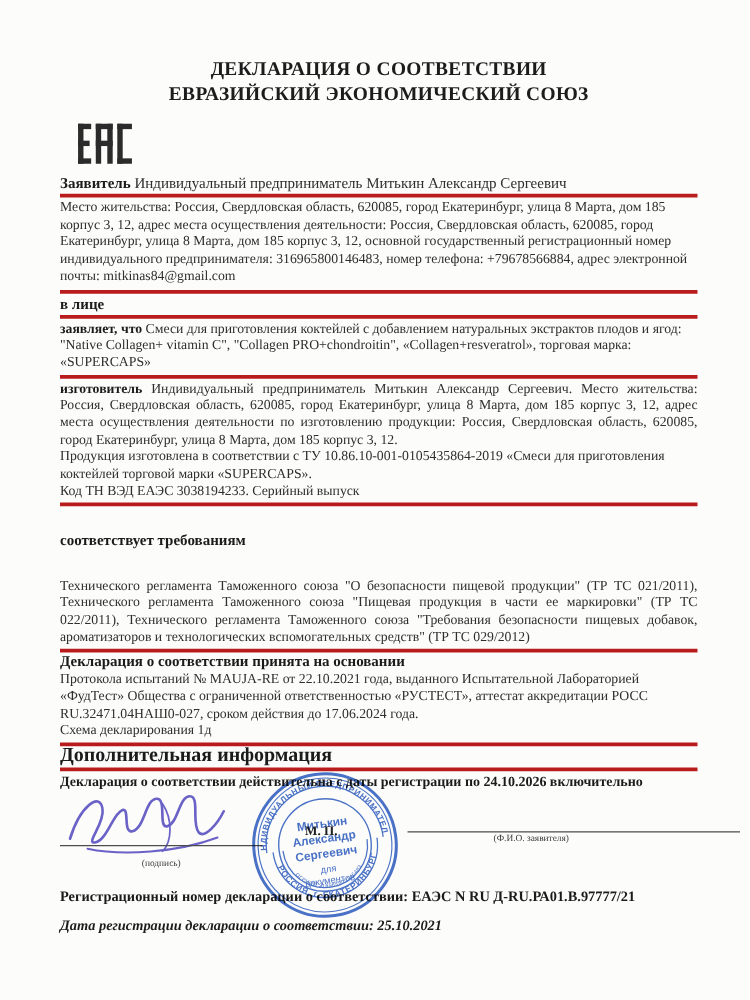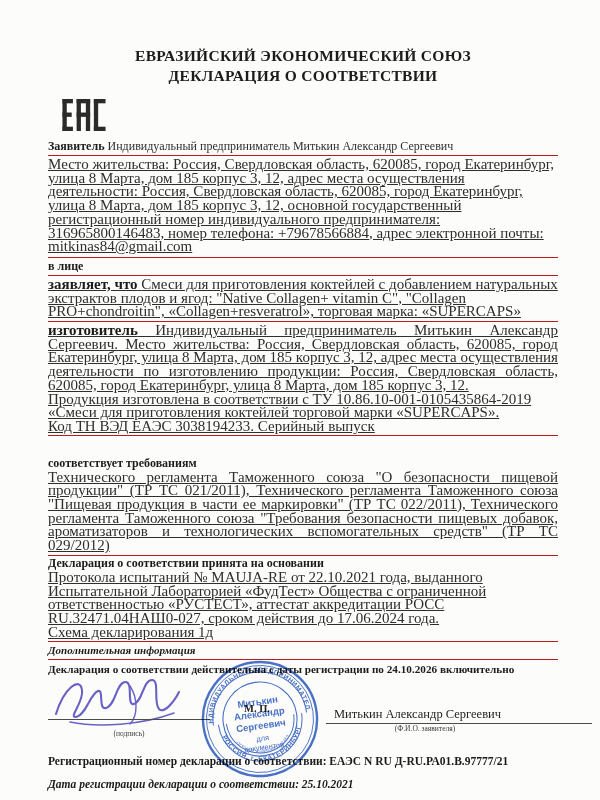--- a/index.html
+++ b/index.html
@@ -4,34 +4,34 @@
 <style>
   html,body{margin:0;padding:0;background:#e9e9e7;}
   .page{position:relative;width:600px;height:800px;margin:0 auto;background:#fcfcfb;
         font-family:"Liberation Serif",serif;color:#2e2e2e;overflow:hidden;
         box-shadow:0 0 4px rgba(0,0,0,.15);}
   .content{position:absolute;left:48px;top:0;width:510px;box-sizing:border-box;}
   .title-line{font-size:15.5px;font-weight:bold;text-align:center;line-height:20px;
               letter-spacing:.3px;color:#1c1c1c;}
   .titles{padding-top:46px;}
   .eac-logo{position:absolute;left:12px;top:88px;width:48px;height:54px;}
-  .rule{border-bottom:1px solid #b91c1c;}
-  .body-text{font-size:15px;line-height:13.7px;text-decoration:underline;}
+  .rule{border-bottom:3px solid #b91c1c;}
+  .body-text{font-size:11px;line-height:13.7px;}
   .just{text-align:justify;}
   .lbl{font-weight:bold;color:#1b1b1b;}
   .applicant-row{margin-top:52px;font-size:12px;line-height:16px;padding-bottom:1px;}
   .applicant-details{padding:2px 0 3px 0;}
   .v-litse{padding:1px 0 2px 0;font-size:12px;line-height:14px;}
   .declares{padding:2px 0 2px 0;}
   .manufacturer{padding:2px 0 1px 0;}
   .complies-h{padding-top:20px;font-size:12px;line-height:15px;}
-  .complies-p{padding-bottom:2px;}
+  .complies-p{padding-bottom:2px;margin-top:23px;}
   .basis-h{font-size:12px;line-height:15px;}
   .basis-p{padding-bottom:2px;}
-  .additional-h{padding:1px 0 2px 0;font-size:11px;line-height:14px;font-style:italic;}
+  .additional-h{padding:1px 0 2px 0;font-size:16px;line-height:14px;}
   .additional-p{padding:2px 0 2px 0;}
   .validity{padding-top:2px;font-size:11.2px;line-height:15px;font-weight:bold;
             color:#1b1b1b;white-space:nowrap;}
   .sig-block{position:relative;height:76px;}
   .signature-svg{position:absolute;left:-2px;top:-10px;width:150px;height:62px;}
   .sig-line{position:absolute;left:0;top:42px;width:162px;border-top:1px solid #4c4c4c;}
   .sig-caption{position:absolute;left:0;top:52px;width:162px;text-align:center;
                font-size:7.5px;color:#3a3a3a;}
   .mp-label{position:absolute;left:196px;top:26px;font-size:10.5px;font-weight:bold;color:#222;}
   .stamp{position:absolute;left:152px;top:-18px;width:120px;height:120px;
@@ -43,22 +43,22 @@
   .reg-line{font-size:11.5px;line-height:16px;font-weight:bold;color:#1b1b1b;white-space:nowrap;}
   .reg-date{margin-top:7px;font-style:italic;}
 </style>
 </head>
 <body>
 
 <div class="page">
   <div class="content">
 
     <div class="titles">
+      <div class="title-line">ДЕКЛАРАЦИЯ О СООТВЕТСТВИИ</div>
       <div class="title-line">ЕВРАЗИЙСКИЙ ЭКОНОМИЧЕСКИЙ СОЮЗ</div>
-      <div class="title-line">ДЕКЛАРАЦИЯ О СООТВЕТСТВИИ</div>
     </div>
 
     <svg class="eac-logo" viewBox="0 0 78 64" role="img" aria-label="ЕАС">
       <g fill="#2b2b2b">
         <rect x="4" y="6" width="7" height="52"></rect>
         <rect x="4" y="6" width="17" height="7"></rect>
         <rect x="4" y="28" width="15" height="7"></rect>
         <rect x="4" y="51" width="17" height="7"></rect>
         <rect x="27" y="6" width="7" height="52"></rect>
         <rect x="42" y="6" width="7" height="52"></rect>
@@ -149,21 +149,20 @@
             <text x="60" y="46" text-anchor="middle" font-size="9.5" font-weight="bold">Митькин</text>
             <text x="60" y="58" text-anchor="middle" font-size="9.5" font-weight="bold">Александр</text>
             <text x="60" y="70" text-anchor="middle" font-size="9.5" font-weight="bold">Сергеевич</text>
             <text x="60" y="82" text-anchor="middle" font-size="7.5">для</text>
             <text x="60" y="91" text-anchor="middle" font-size="7.5">документов</text>
           </g>
         </g>
       </svg>
 
       <div class="fio-block">
-        <div class="fio-name">Митькин Александр Сергеевич</div>
         <div class="fio-line"></div>
         <div class="fio-caption">(Ф.И.О. заявителя)</div>
       </div>
     </div>
 
     <div class="reg-line">Регистрационный номер декларации о соответствии: ЕАЭС N RU Д-RU.РА01.В.97777/21</div>
     <div class="reg-line reg-date">Дата регистрации декларации о соответствии: 25.10.2021</div>
 
   </div>
 </div>

